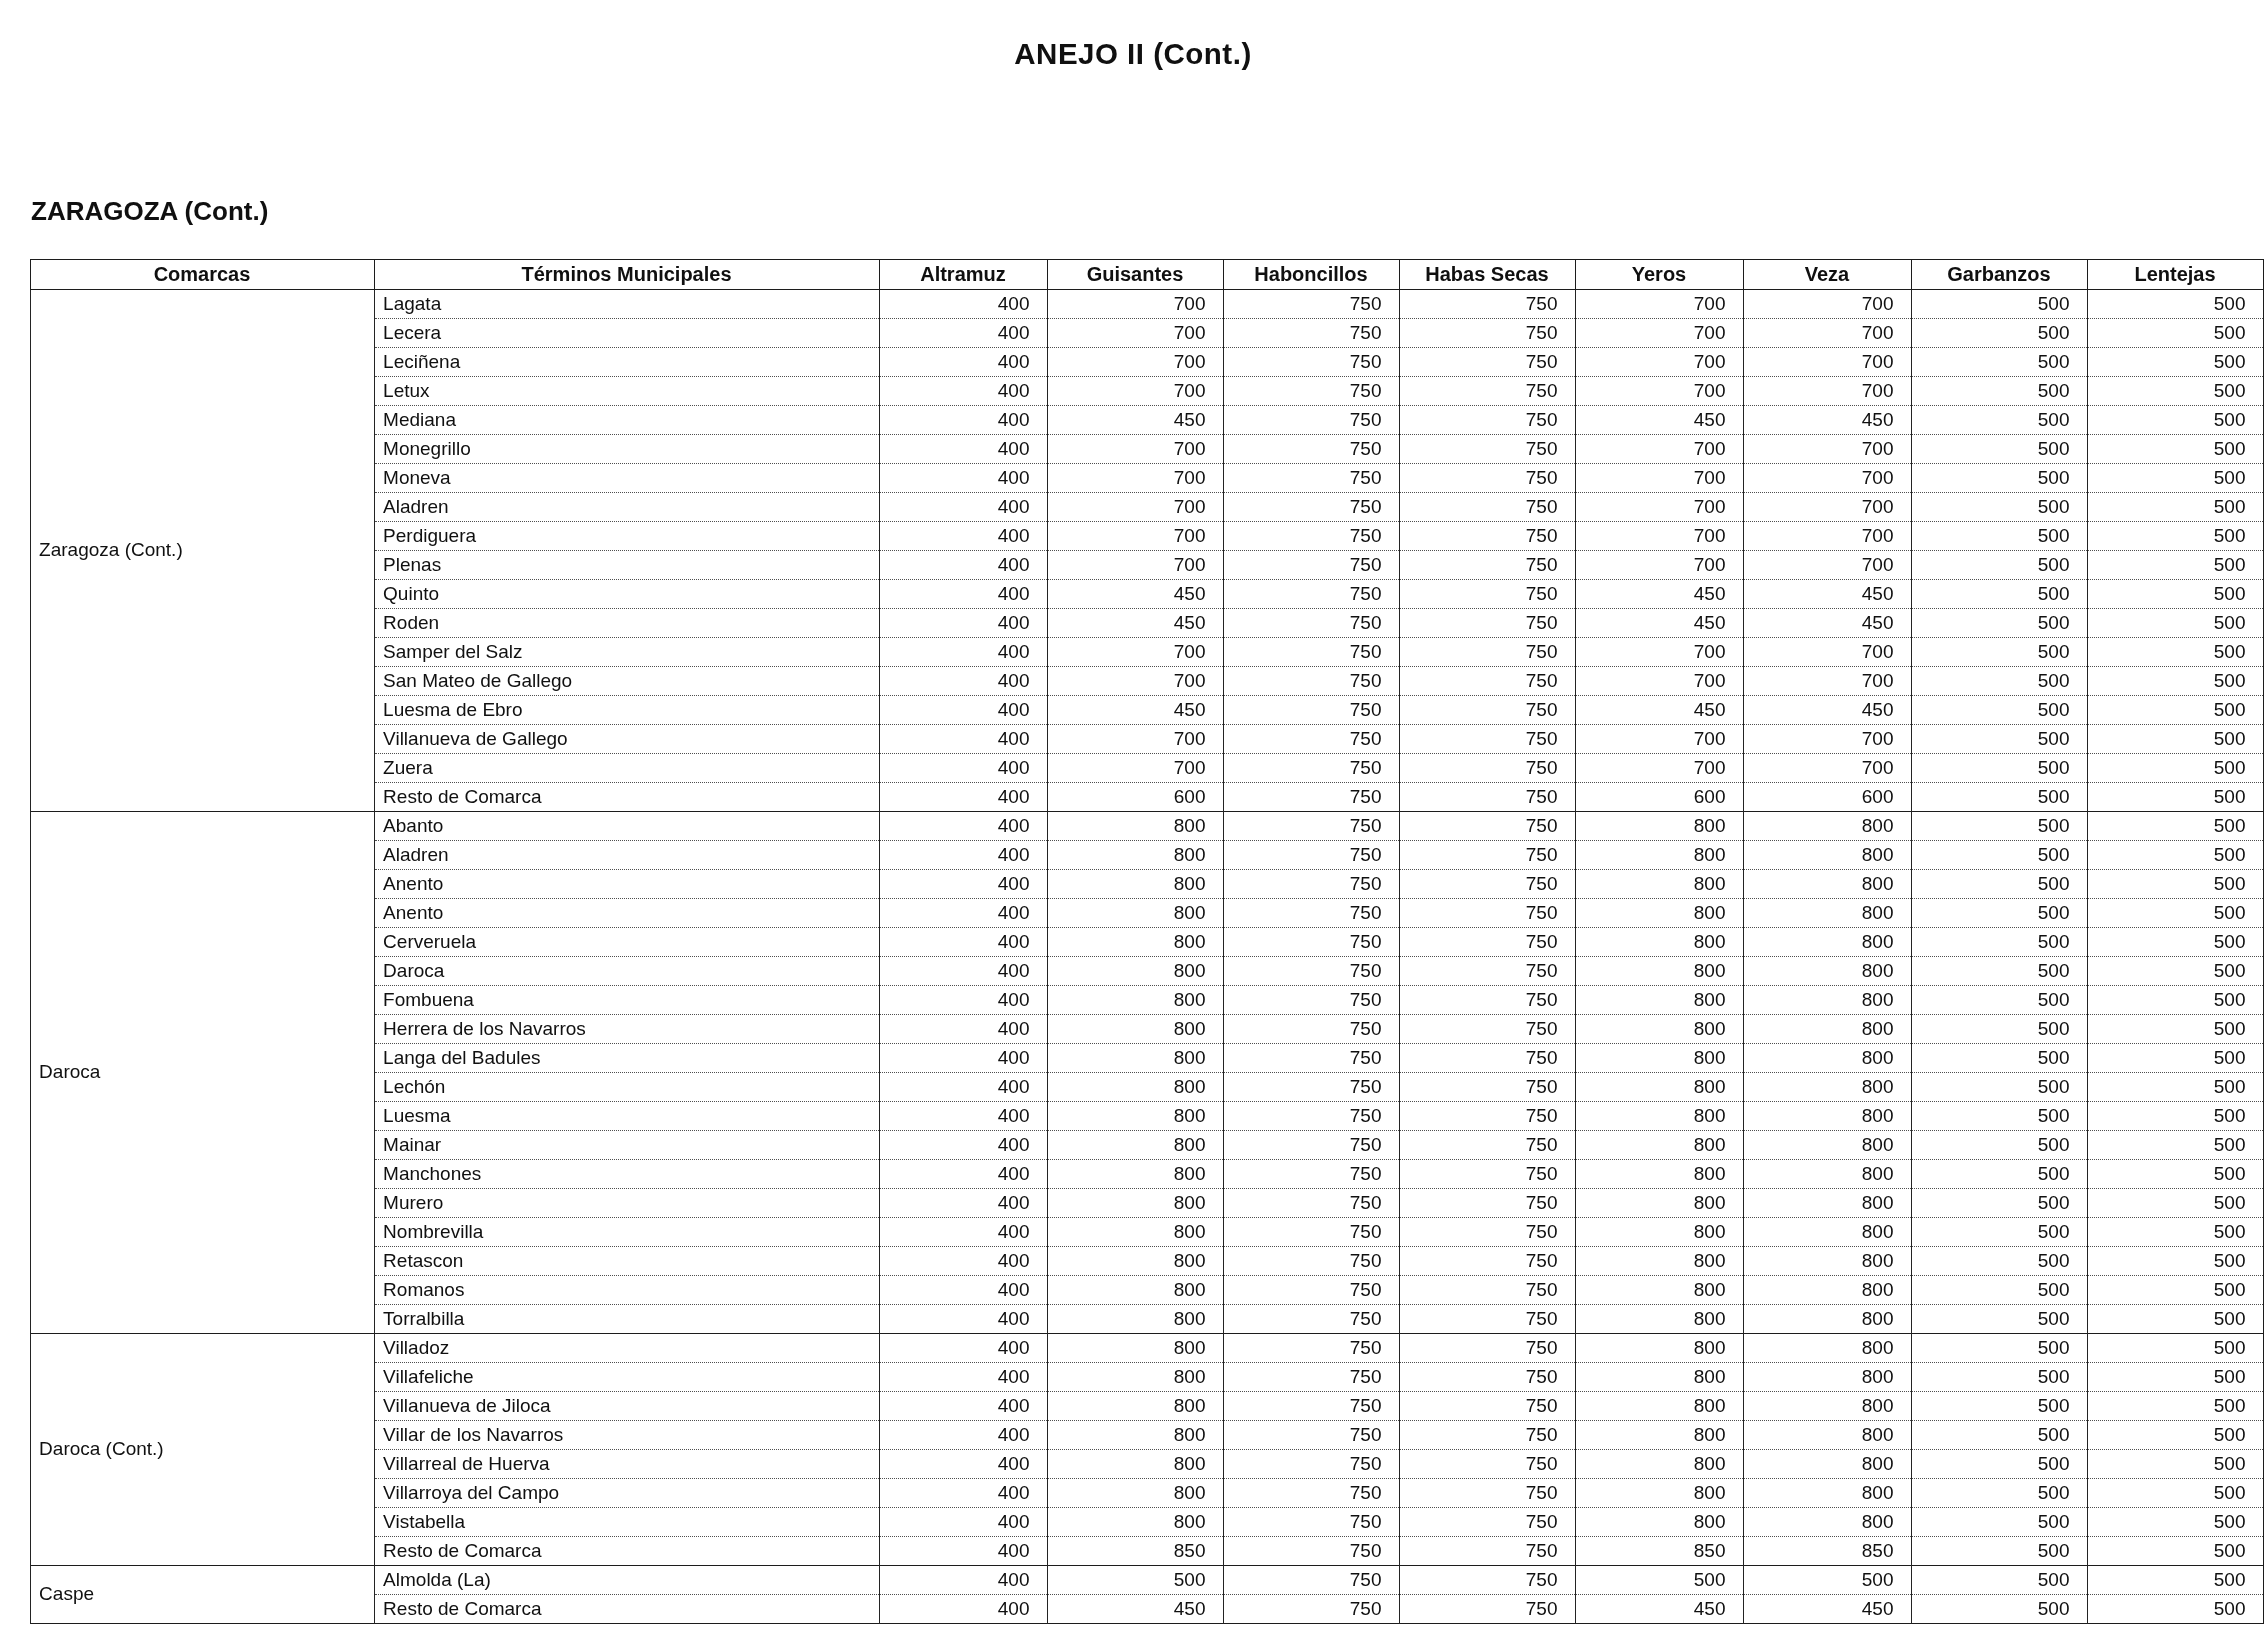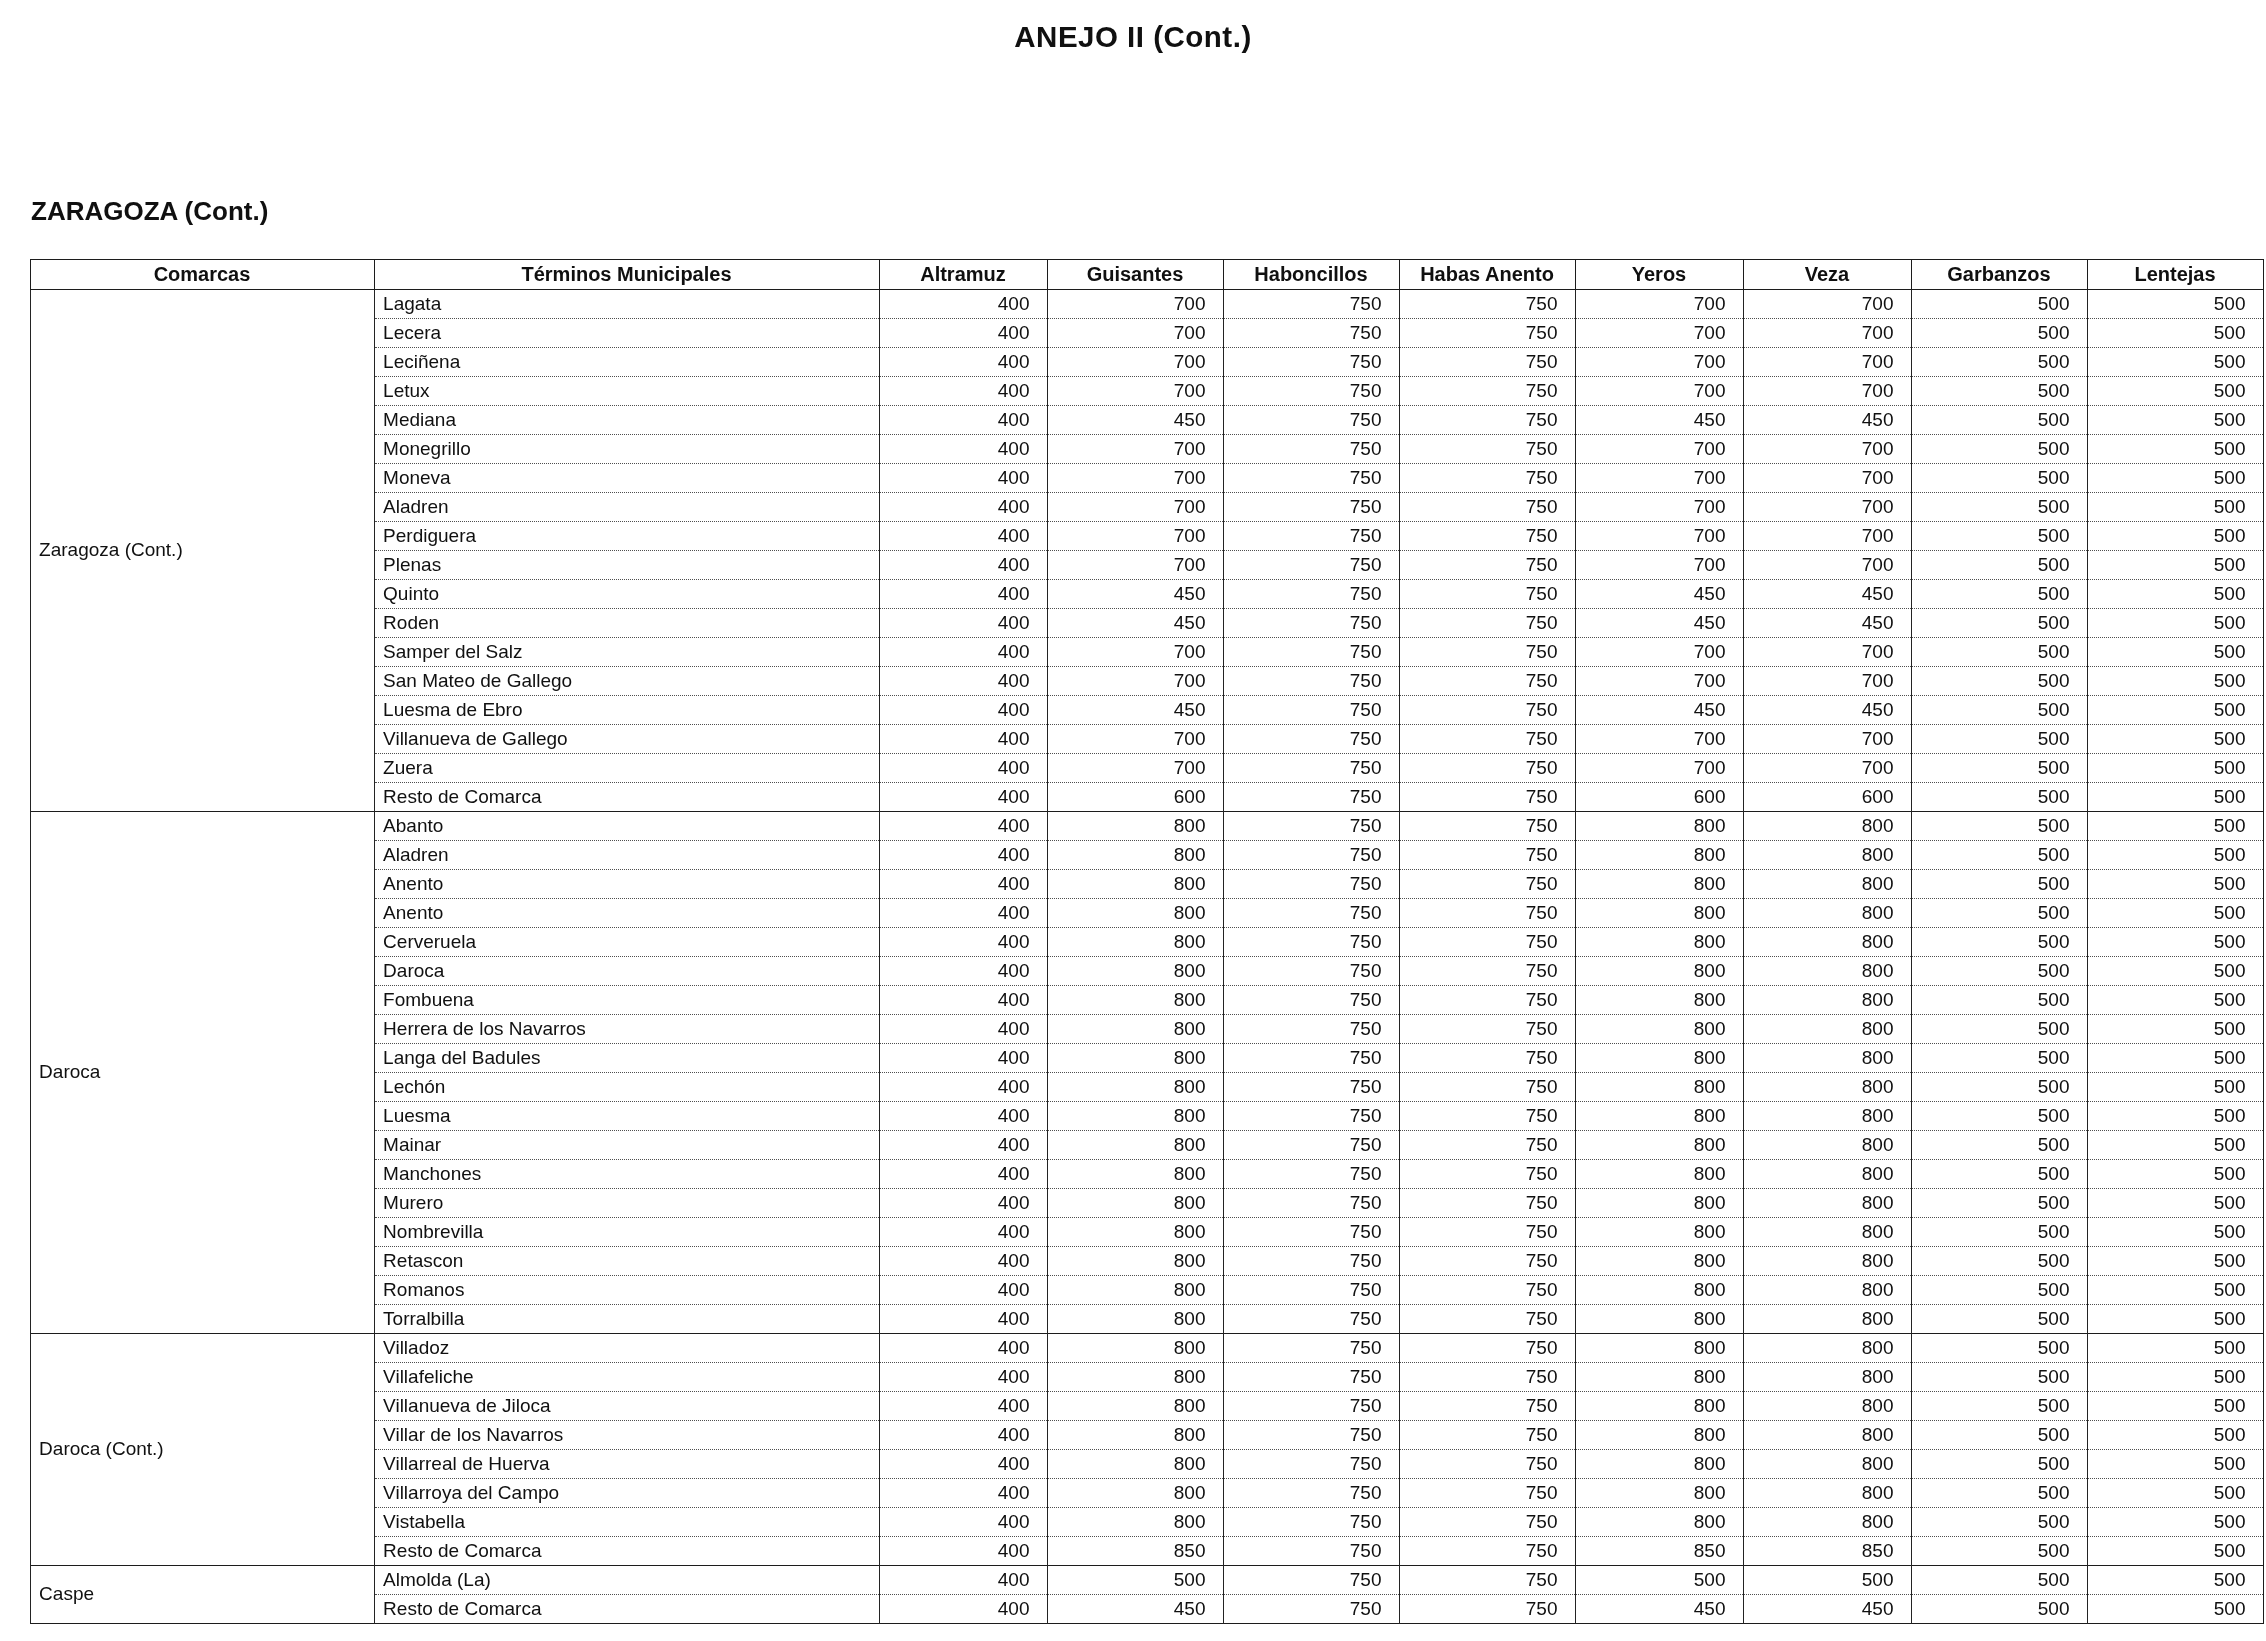--- a/index.html
+++ b/index.html
@@ -8,21 +8,21 @@
     width: 2266px;
     height: 1642px;
     background: #ffffff;
     font-family: "Liberation Sans", sans-serif;
     color: #101010;
     position: relative;
     overflow: hidden;
   }
   .page-title {
     position: absolute;
-    top: 20px;
+    top: 37px;
     left: 0;
     width: 100%;
     text-align: center;
     font-size: 29.5px;
     font-weight: bold;
     margin: 0;
     letter-spacing: 0.5px;
   }
   .section-title {
     position: absolute;
@@ -85,21 +85,21 @@
     <col style="width:176px">
     <col style="width:176px">
   </colgroup>
   <thead>
     <tr>
         <th>Comarcas</th>
         <th>Términos Municipales</th>
         <th>Altramuz</th>
         <th>Guisantes</th>
         <th>Haboncillos</th>
-        <th>Habas Anento</th>
+        <th>Habas Secas</th>
         <th>Yeros</th>
         <th>Veza</th>
         <th>Garbanzos</th>
         <th>Lentejas</th>
       </tr>
   </thead>
   <tbody>
       <tr class="group-start">
         <td rowspan="18" class="comarca-cell">Zaragoza (Cont.)</td>
         <td class="municipio-cell">Lagata</td>

